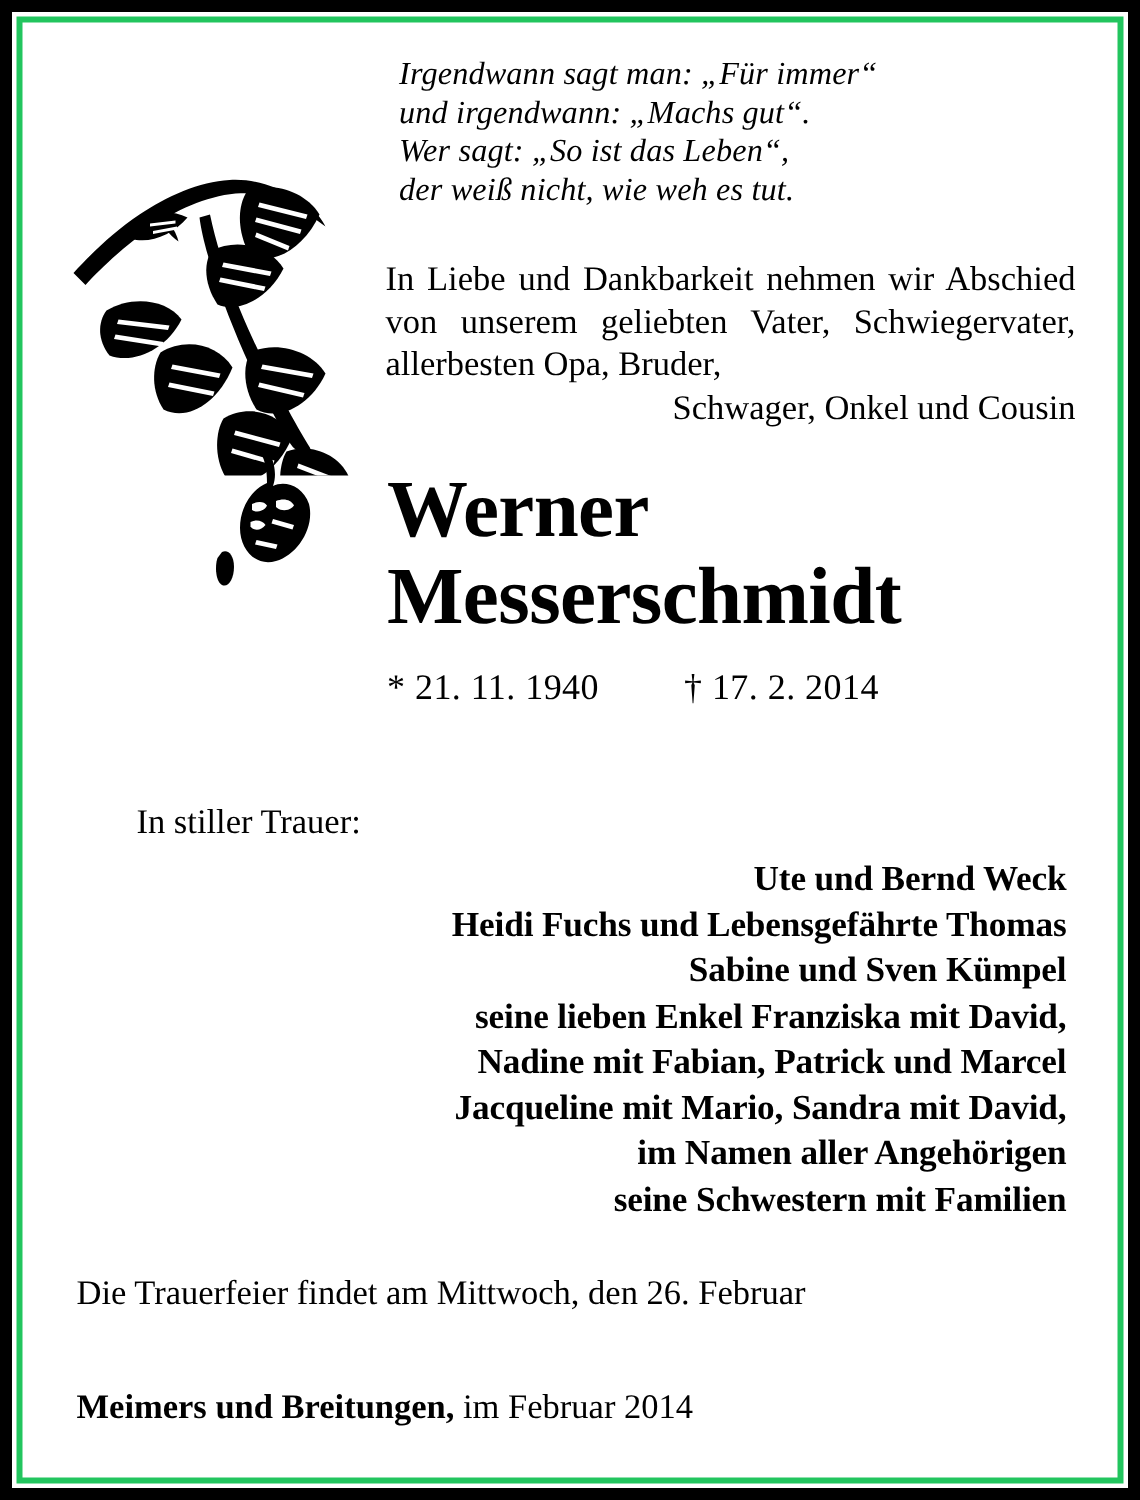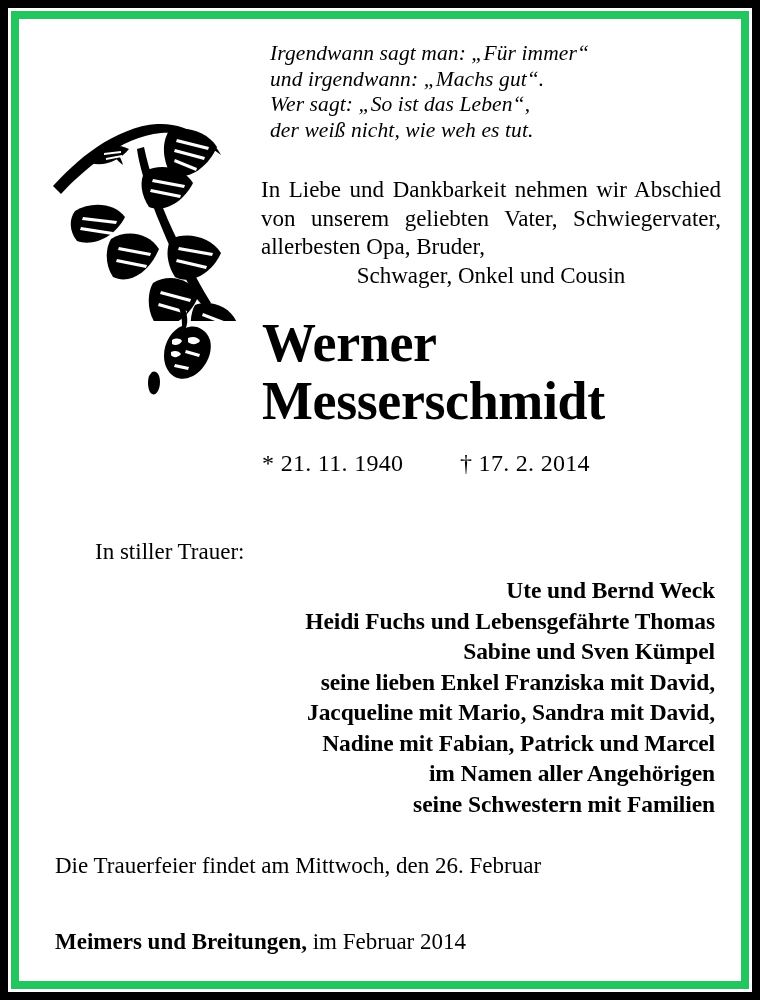--- a/index.html
+++ b/index.html
@@ -30,21 +30,21 @@
     height: 100%;
     background: #ffffff;
     padding: 3px;
   }
   .notice-inner {
     box-sizing: border-box;
     position: relative;
     width: 100%;
     height: 100%;
     background: #ffffff;
-    border: 8px solid #22c55e;
+    border: 4px solid #22c55e;
     overflow: hidden;
   }
 
   
   .branch {
     position: absolute;
     left: 30px;
     top: 72px;
     width: 215px;
     height: 230px;
@@ -74,21 +74,21 @@
 
   .intro {
     position: absolute;
     left: 242px;
     top: 157px;
     width: 460px;
     font-size: 23px;
     line-height: 28.5px;
     text-align: justify;
   }
-  .intro .lastline { text-align: center; }
+  .intro .lastline { text-align: right; }
 
   .name-block {
     position: absolute;
     left: 243px;
     top: 295px;
     width: 470px;
   }
   .name-line {
     font-weight: bold;
     font-size: 54px;
@@ -253,22 +253,22 @@
       </div>
     </div>
 
     <div class="mourning">
       <div class="mourning-head">In stiller Trauer:</div>
       <div class="mourning-list">
         <div>Ute und Bernd Weck</div>
         <div>Heidi Fuchs und Lebensgefährte Thomas</div>
         <div>Sabine und Sven Kümpel</div>
         <div>seine lieben Enkel Franziska mit David,</div>
+        <div>Nadine mit Fabian, Patrick und Marcel</div>
         <div>Jacqueline mit Mario, Sandra mit David,</div>
-        <div>Nadine mit Fabian, Patrick und Marcel</div>
         <div>im Namen aller Angehörigen</div>
         <div>seine Schwestern mit Familien</div>
       </div>
     </div>
 
     <div class="funeral">
       <span>Die Trauerfeier findet am Mittwoch, den 26. Februar</span>
     </div>
 
     <div class="place-line">

